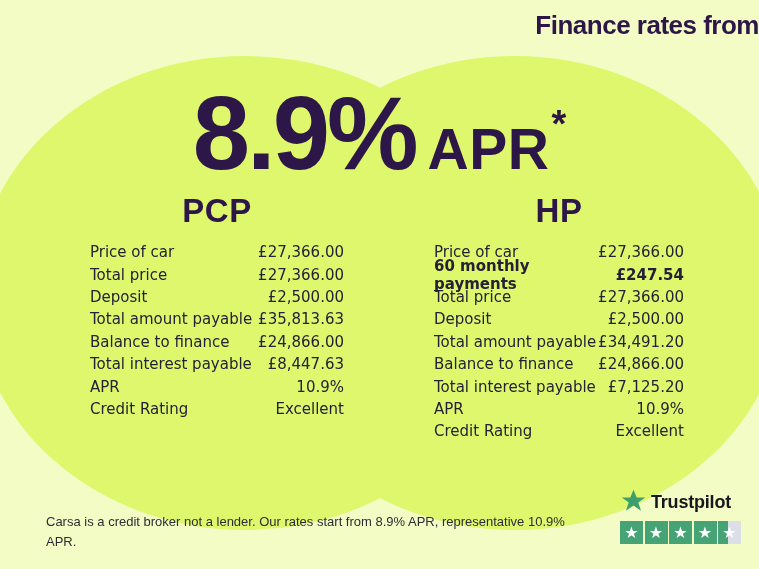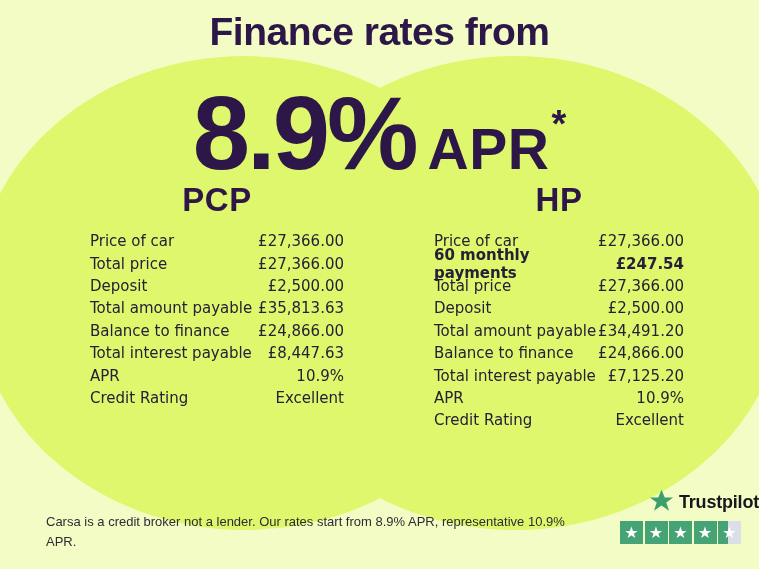--- a/index.html
+++ b/index.html
@@ -12,53 +12,53 @@
     background:var(--bg); font-family:"Liberation Sans",sans-serif;
   }
   .ellipse{
     position:absolute; border-radius:50%; background:var(--ellipse);
     width:540px; height:474px; top:56px;
   }
   .ellipse.left{left:-25px;}
   .ellipse.right{left:245px;}
 
   .headline{
-    position:absolute; top:10px; left:0; right:0; text-align:center;
-    font-weight:800; font-size:39px; letter-spacing:-0.5px; color:var(--heading);
+    position:absolute; top:10px; left:0; right:0; text-align:right;
+    font-weight:800; font-size:26px; letter-spacing:-0.5px; color:var(--heading);
   }
   .rate-line{
     position:absolute; top:55px; left:0; right:0;
     display:flex; justify-content:center; align-items:baseline; color:var(--heading);
   }
   .rate-big{font-weight:800; font-size:103px; line-height:1; letter-spacing:-3px;margin-top:27px;}
   .rate-apr{font-weight:800; font-size:57px; line-height:1; margin-left:12px; letter-spacing:0.5px;}
   .rate-star{font-weight:800; font-size:38px; position:relative; top:-32px; margin-left:2px;}
 
   .columns{position:absolute; inset:0;}
-  .col{position:absolute; top:183px; color:var(--table-text);}
+  .col{position:absolute; top:194px; color:var(--table-text);}
   .col.c0{left:90px; width:254px;}
   .col.c1{left:434px; width:250px;}
   .col-title{
     text-align:center; font-weight:800; font-size:33px; line-height:1;
     color:var(--heading); margin-bottom:14px; letter-spacing:0.5px;
   }
   .row{
     display:flex; justify-content:space-between; align-items:center;
     height:22.4px; font-family:"DejaVu Sans",sans-serif; font-size:15px;
   }
   .row .val{}
   .row.bold{font-weight:700;}
 
   .disclaimer{
     position:absolute; left:46px; top:512px; width:545px;
     font-size:13px; line-height:1.5; color:var(--disclaimer); font-weight:500;
   }
 
   .tp-logo{
-    position:absolute; left:649px; top:488px;
+    position:absolute; left:621px; top:488px;
     display:flex; align-items:center; gap:5px;
   }
   .tp-logo .brand{
     font-size:18px; font-weight:600; color:var(--tp-text); letter-spacing:-0.2px;
   }
   .tp-stars{
     position:absolute; left:620px; top:521px; display:flex; gap:1.5px;
   }
   .tp-box{
     width:23px; height:23px; background:var(--tp-green);

